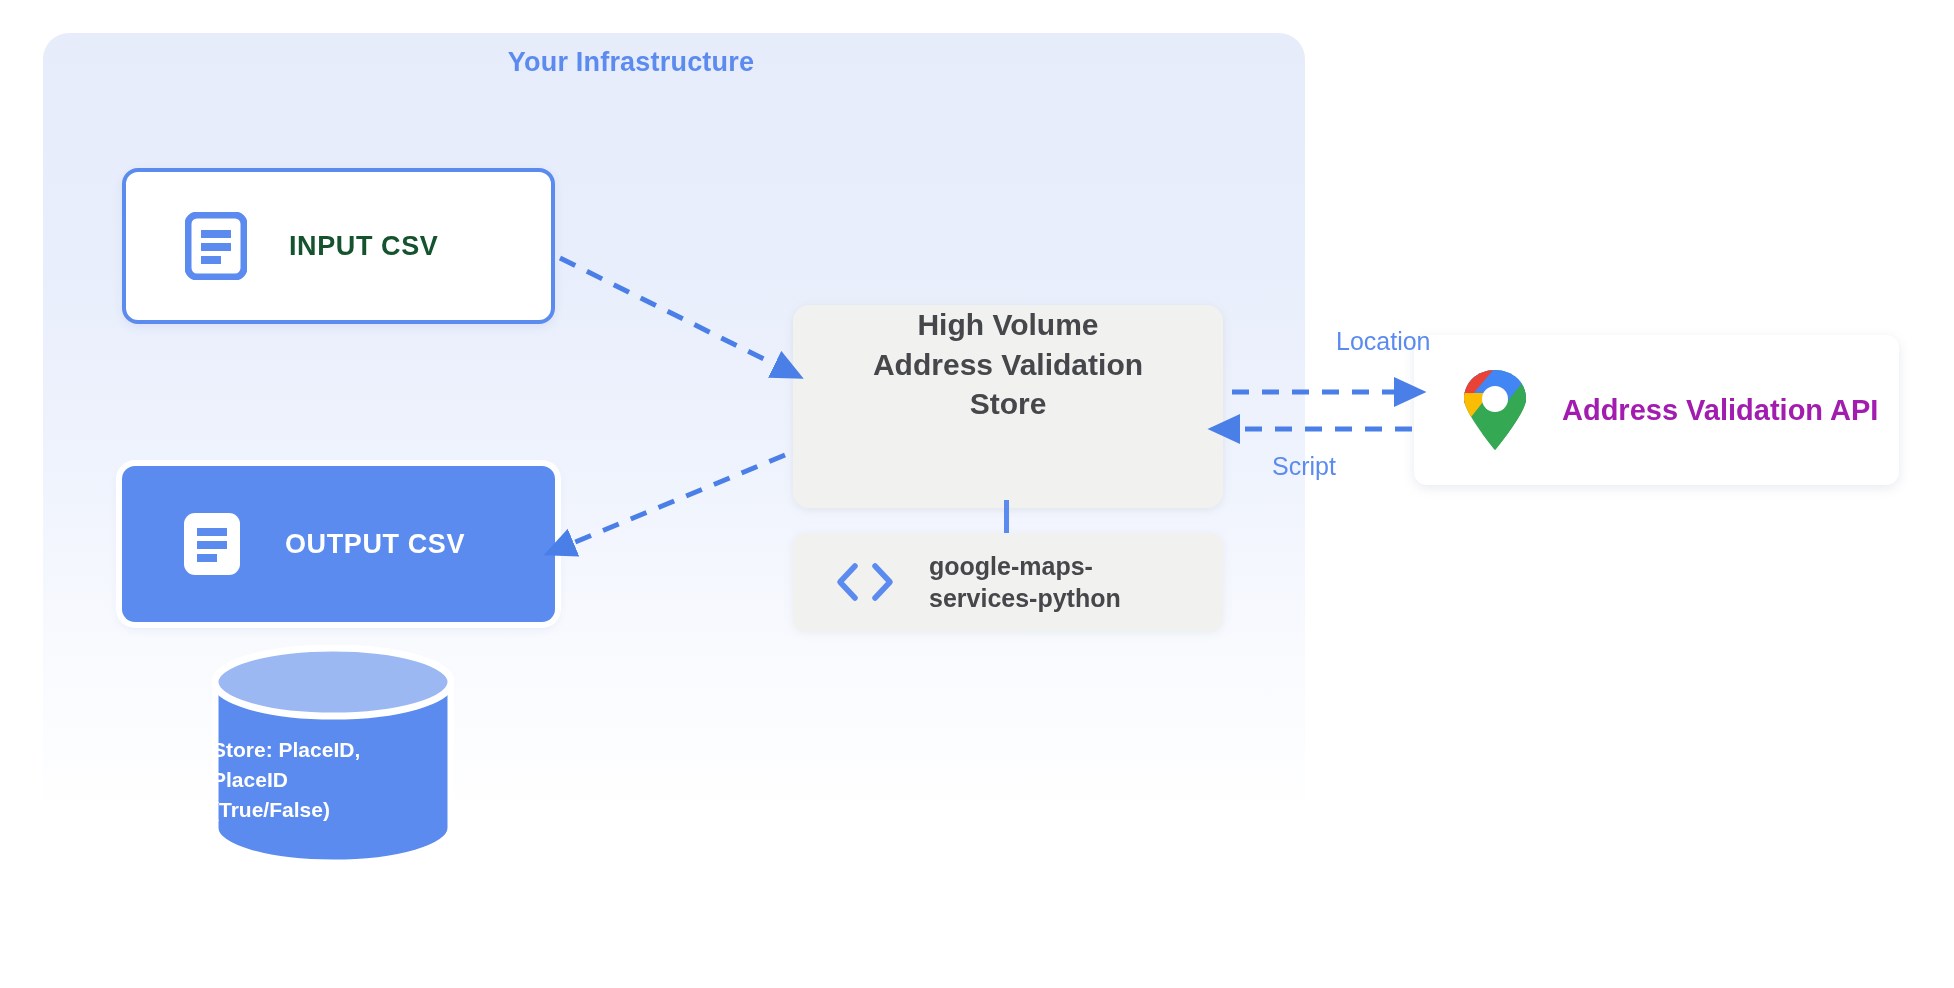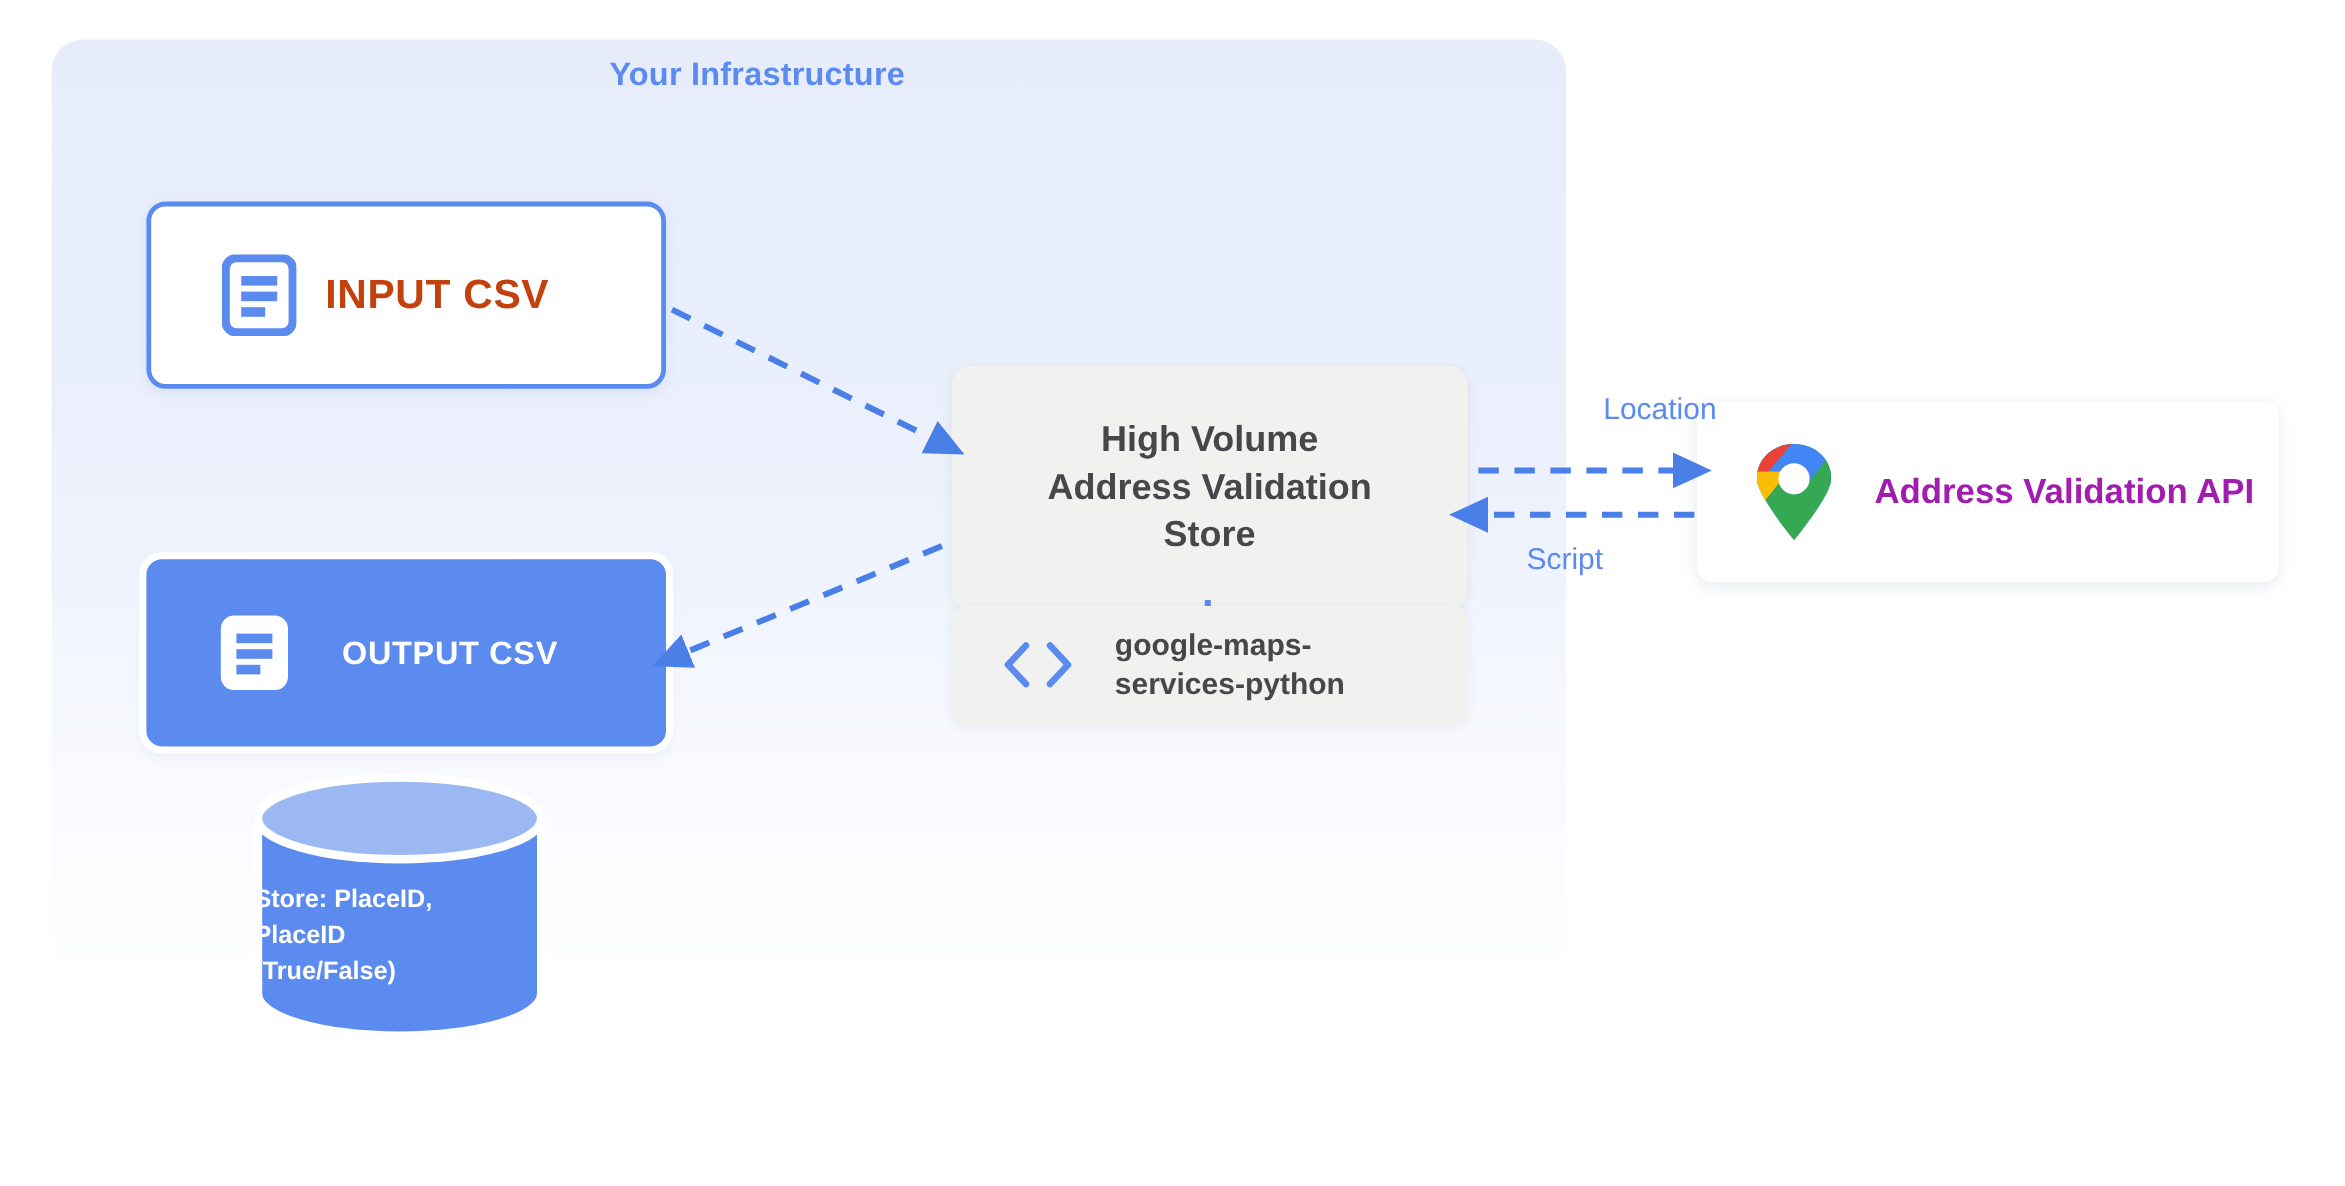--- a/index.html
+++ b/index.html
@@ -62,25 +62,25 @@
     top: 168px;
     width: 433px;
     height: 156px;
     background: #ffffff;
     border: 4px solid #5b8bef;
     border-radius: 16px;
     box-shadow: 0 3px 10px rgba(80,110,190,0.10);
     padding-left: 59px;
   }
   #input-csv .lbl {
-    font-size: 34px;
-    font-weight: bold;
-    color: #c2410c;
+    font-size: 27px;
+    font-weight: bold;
+    color: #14532d;
     letter-spacing: 0.6px;
-    margin-left: 24px;
+    margin-left: 42px;
   }
 
   
   #output-csv {
     left: 122px;
     top: 466px;
     width: 433px;
     height: 156px;
     background: #5b8bef;
     border-radius: 13px;
@@ -101,21 +101,21 @@
   
   #script-box {
     position: absolute;
     left: 793px;
     top: 305px;
     width: 430px;
     height: 203px;
     background: #f1f1f0;
     border-radius: 16px;
     display: flex;
-    align-items: center;
+    align-items: flex-start;
     justify-content: center;
     text-align: center;
     box-shadow: 0 2px 9px rgba(120,125,135,0.13);
   }
   #script-box .txt {
     font-size: 30px;
     font-weight: bold;
     color: #46474a;
     line-height: 1.32;
   }
@@ -127,21 +127,21 @@
     top: 500px;
     width: 5px;
     height: 36px;
     background: #5b8bef;
   }
 
   
   #library-box {
     position: absolute;
     left: 793px;
-    top: 505px;
+    top: 533px;
     width: 430px;
     height: 98px;
     background: #f1f1f0;
     border-radius: 12px;
     display: flex;
     align-items: center;
     padding-left: 42px;
     box-sizing: border-box;
     box-shadow: 0 2px 8px rgba(120,125,135,0.10);
   }

